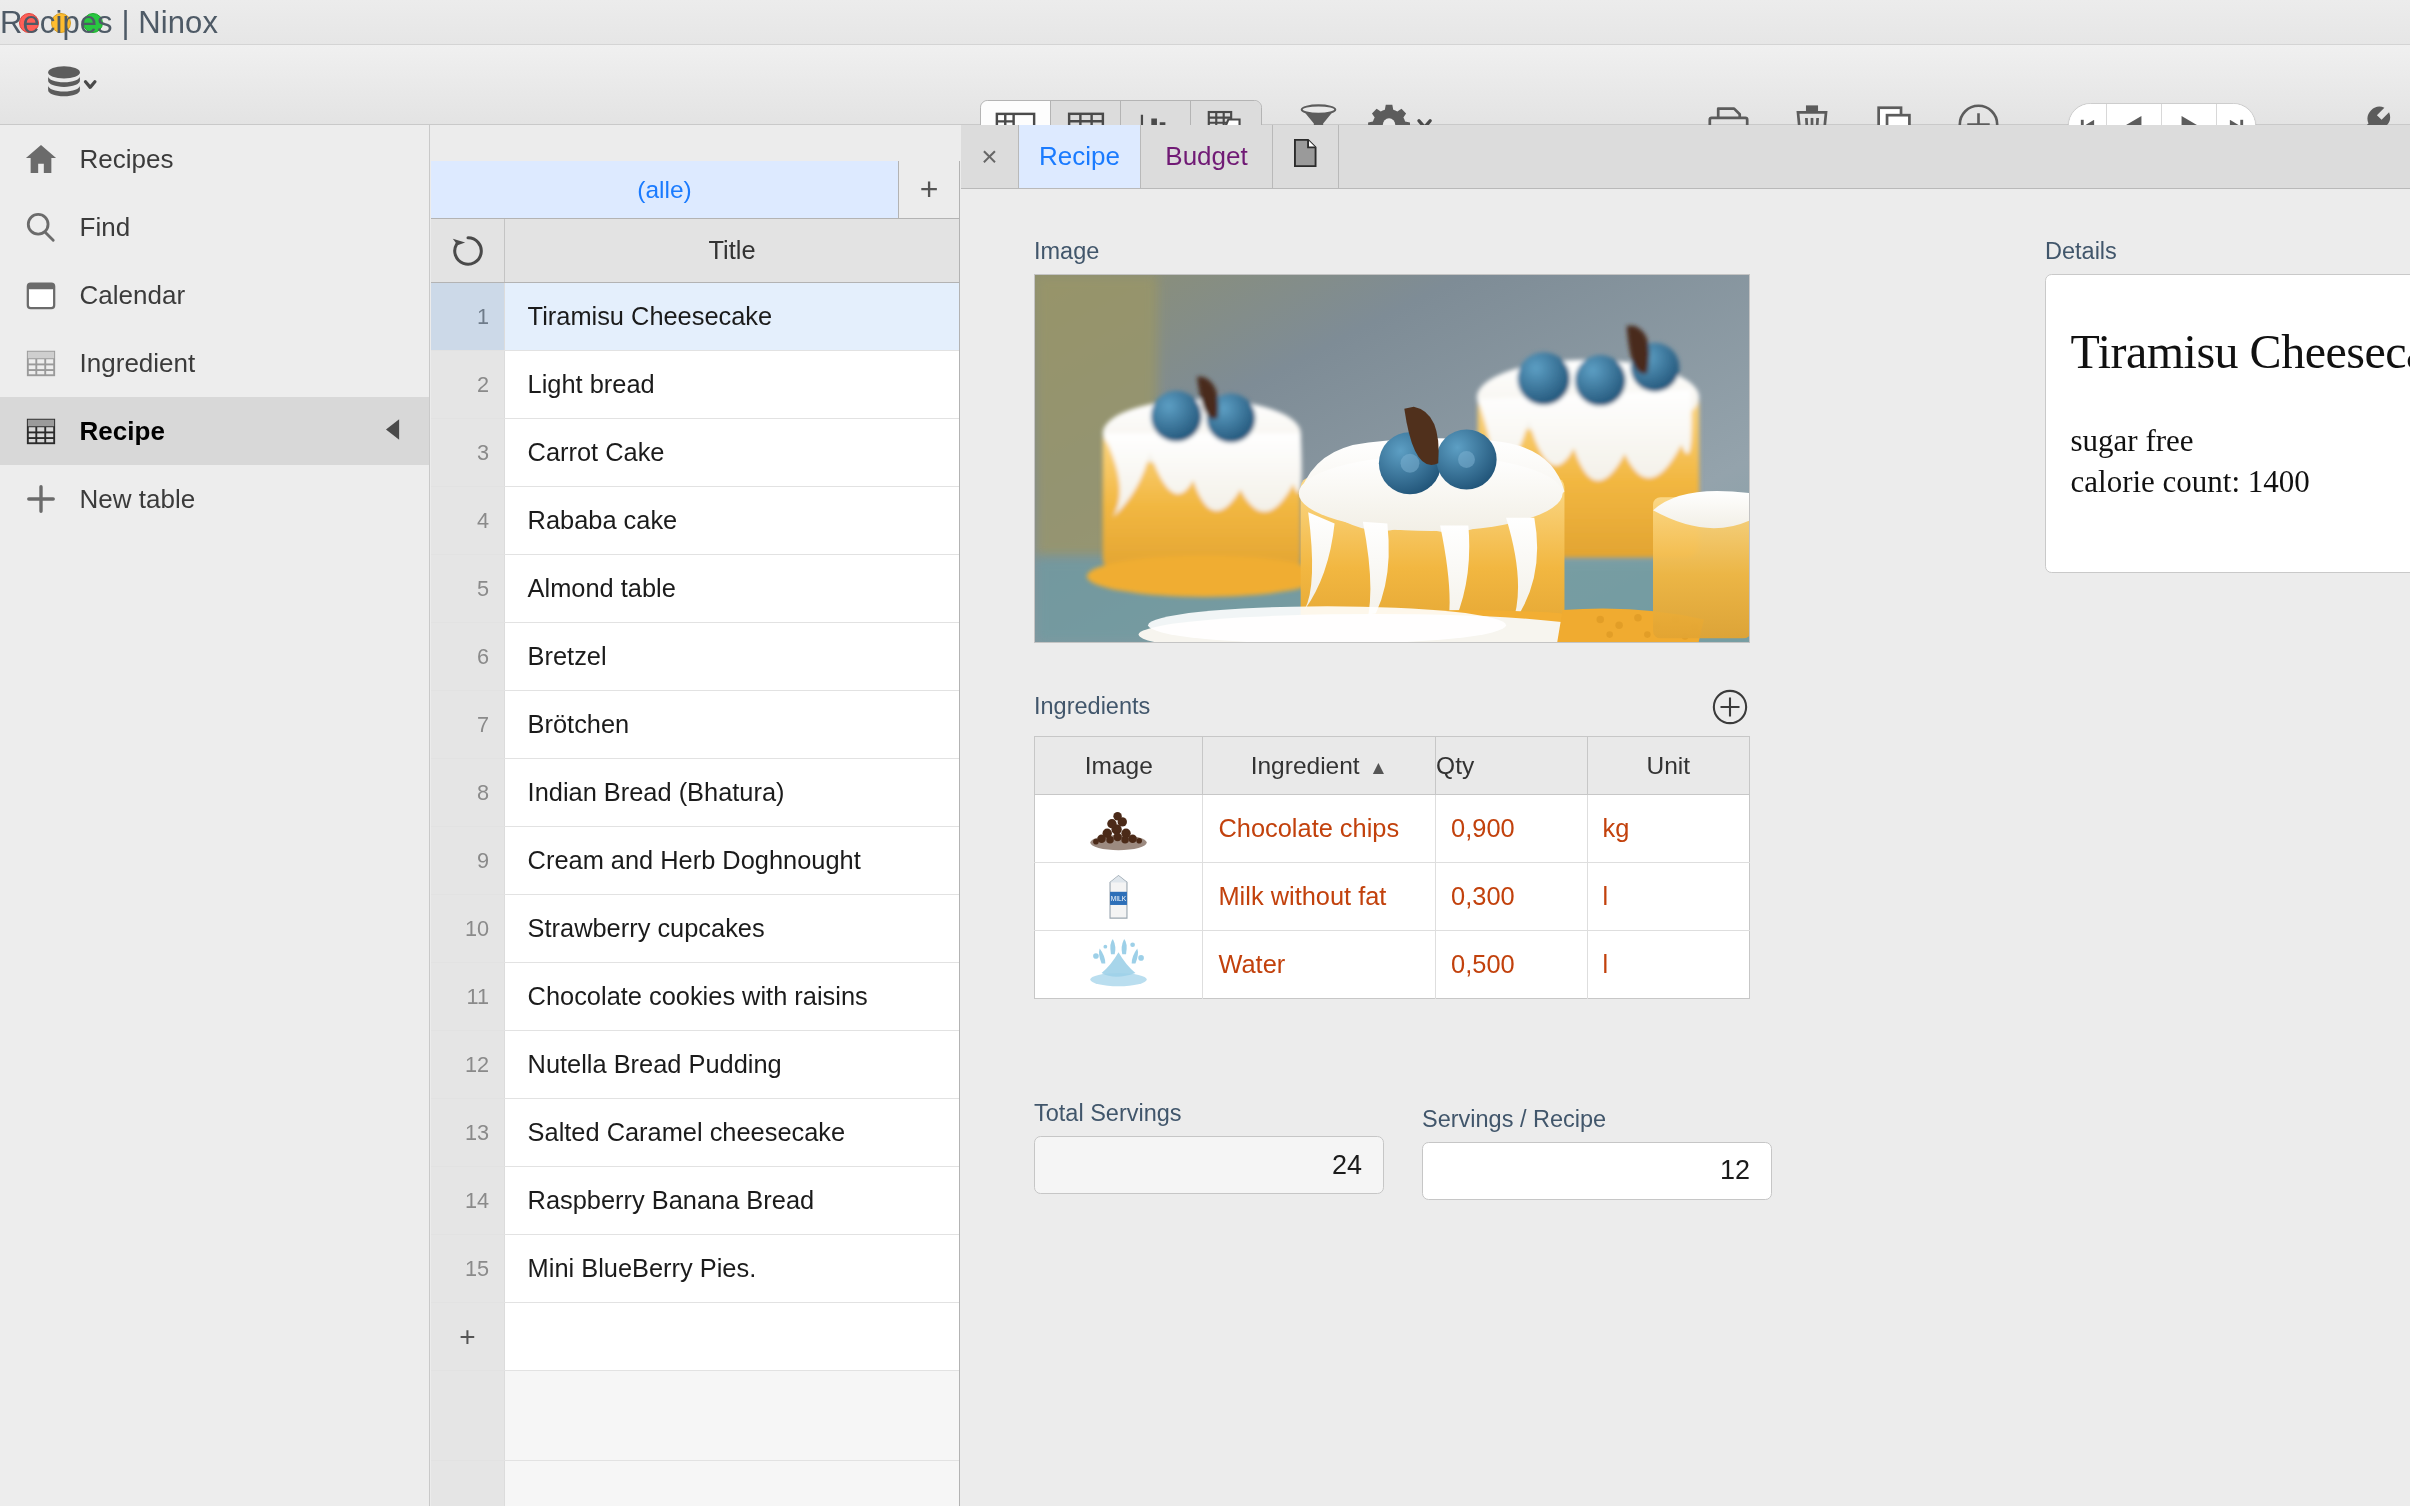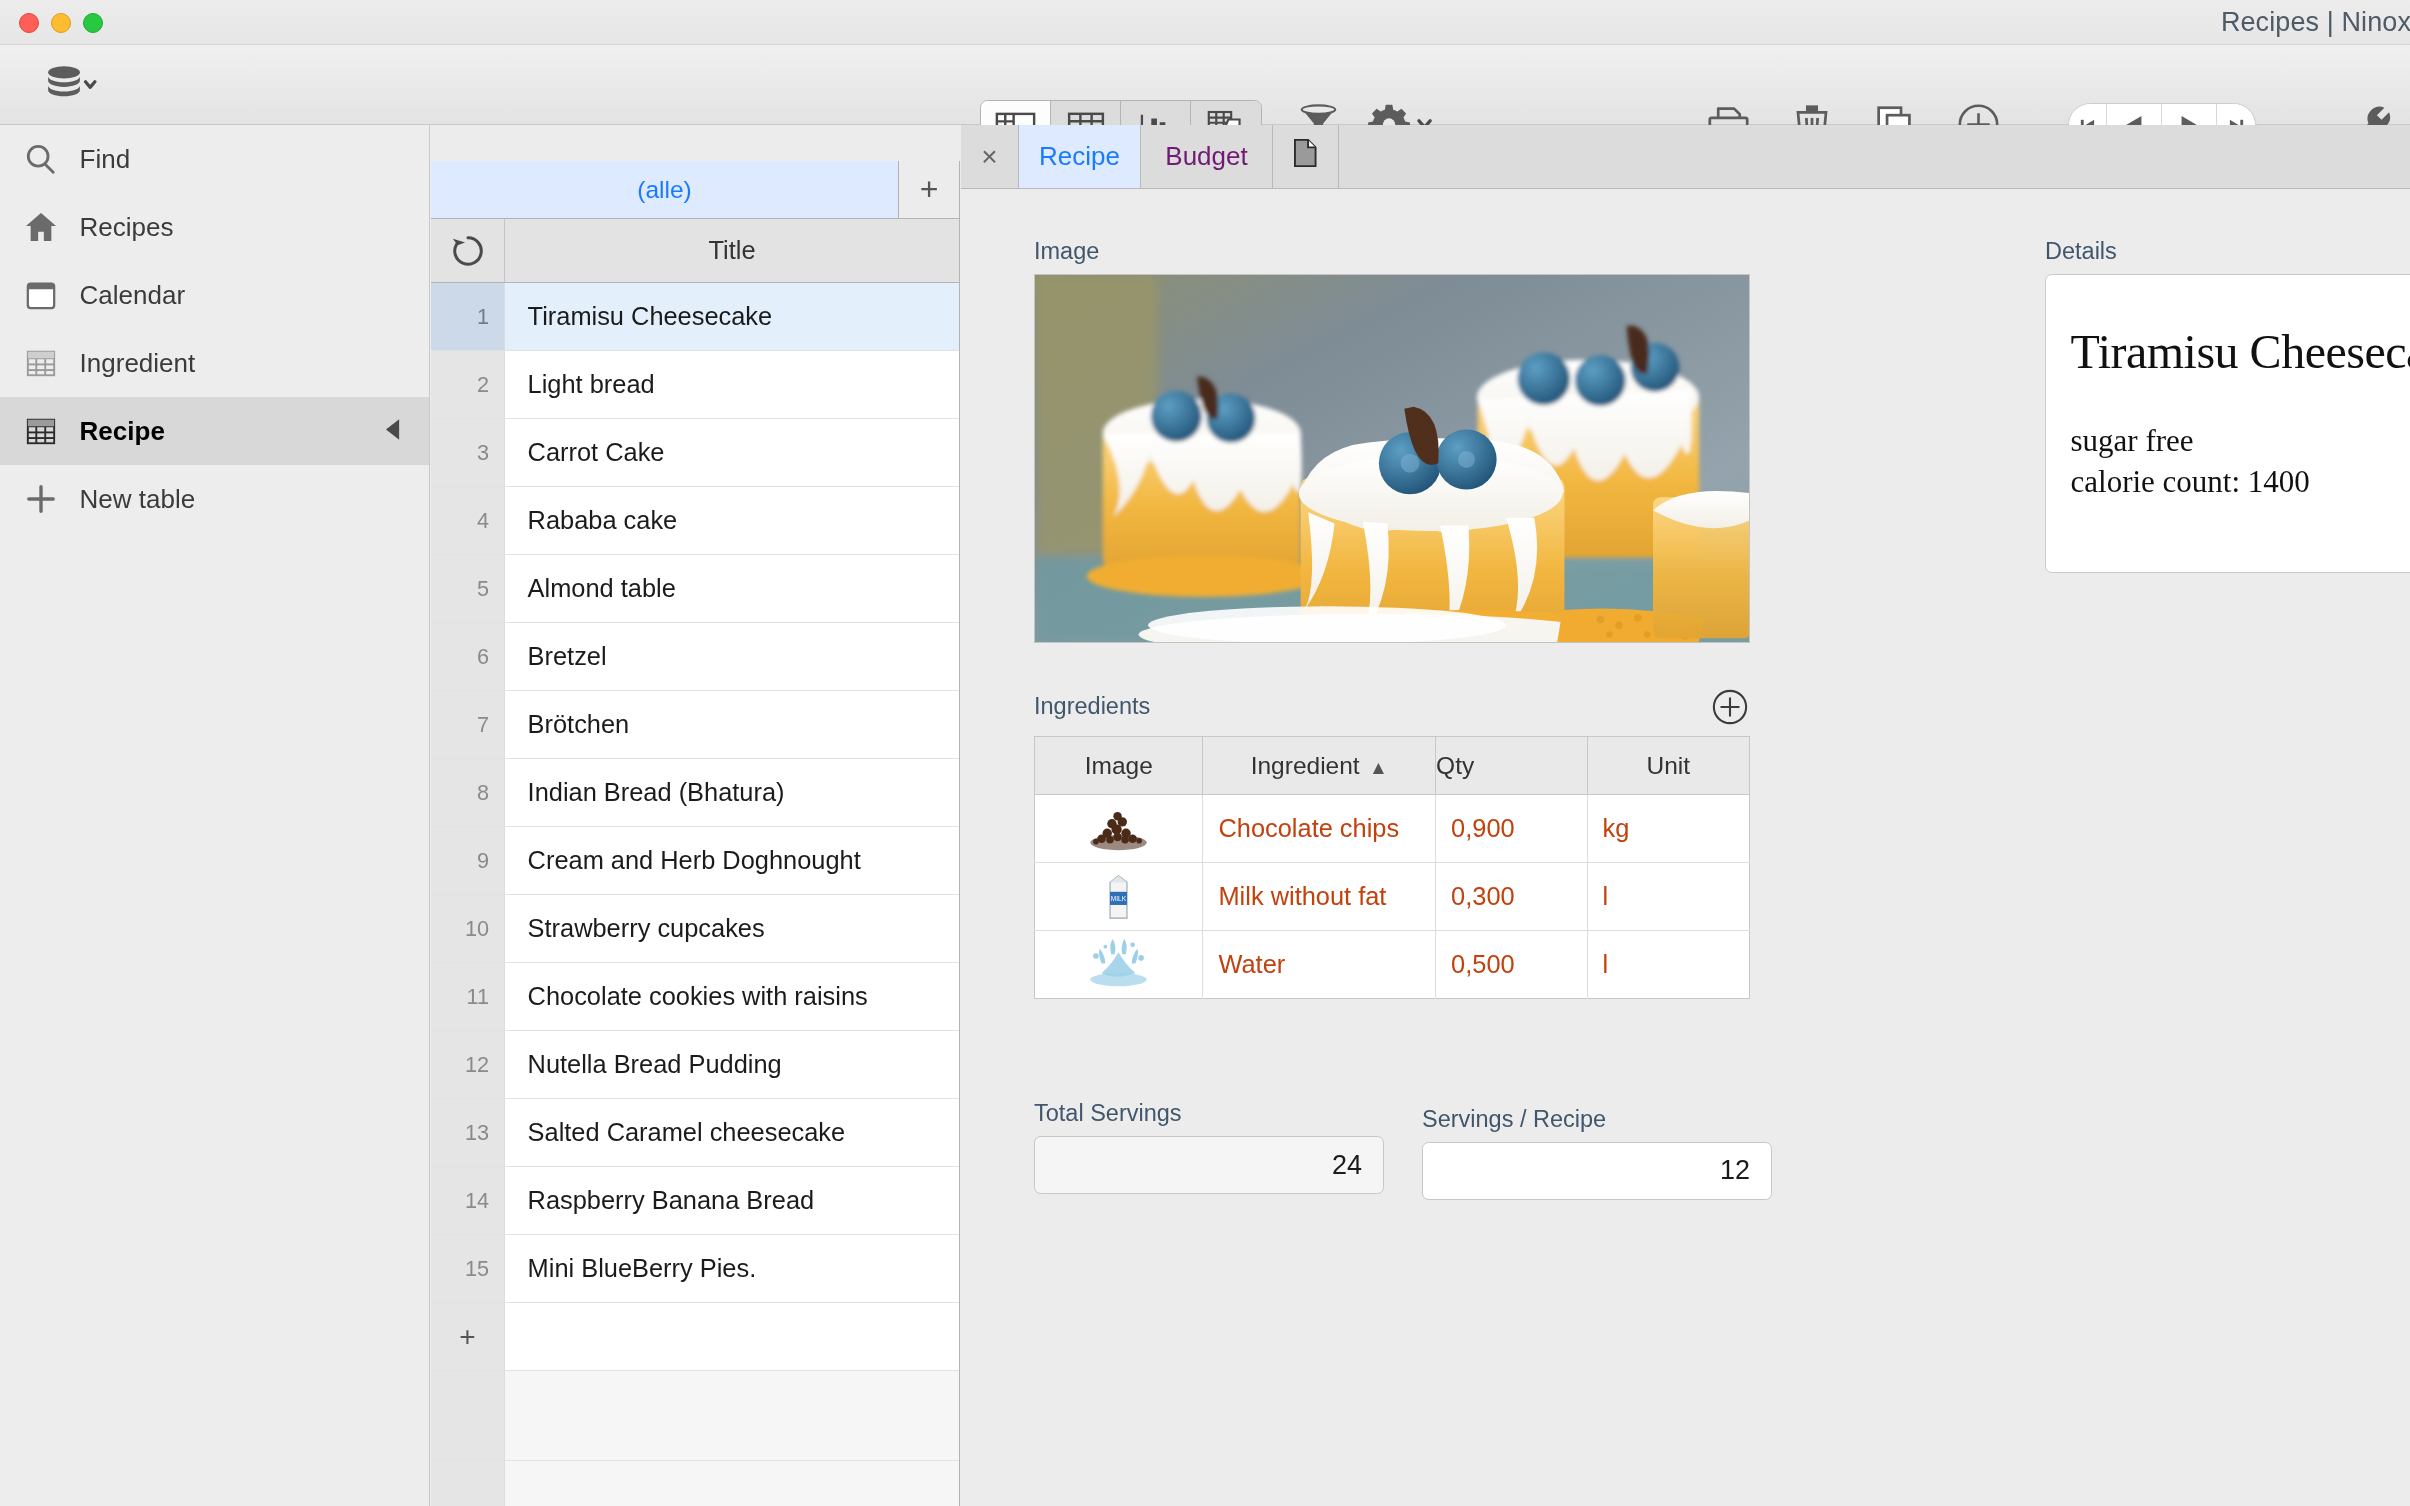--- a/index.html
+++ b/index.html
@@ -17,22 +17,22 @@
     background: linear-gradient(to bottom, #ececec 0%, #e6e6e6 100%);
     border-bottom: 0.9px solid #d4d4d4;
   }
   .traffic { position: absolute; top: 13px; left: 19px; display: flex; gap: 12.2px; }
   .tl-dot { width: 20px; height: 20px; border-radius: 50%; }
   .tl-red { background: #ff5f57; border: 0.9px solid #e0443e; }
   .tl-yellow { background: #febc2e; border: 0.9px solid #d79d20; }
   .tl-green { background: #28c840; border: 0.9px solid #1dab2c; }
   .win-title {
     position: absolute; left: 0; top: 0; width: 2411px; height: 45px;
-    line-height: 45px; text-align: right;
-    font-size: 27px; color: #4e5a66; letter-spacing: 0.1px;
+    line-height: 45px; text-align: left;
+    font-size: 31px; color: #4e5a66; letter-spacing: 0.1px;
   }
 
   
   .toolbar {
     position: absolute; left: 0; top: 45px; width: 2411px; height: 80px;
     background: linear-gradient(to bottom, #f0f0f0 0%, #e3e3e3 100%);
     border-bottom: 0.9px solid #c9c9c9;
   }
   .tb-icon { position: absolute; display: flex; align-items: center; justify-content: center; }
   .db-btn { left: 26px; top: 19px; width: 90px; height: 43px; }
@@ -374,38 +374,38 @@
       <circle cx="11" cy="37" r="2.5" fill="#e9e9e9"></circle>
       </svg>
   </div>
 </div>
 
 <div class="sidebar">
 
   <div class="side-item">
     <span class="side-ico">
       <svg width="34" height="32" viewBox="0 0 36 34">
+          <g fill="#6b6b6b">
+        <path d="M18 2 L2 16 h5 v16 h8 v-10 h6 v10 h8 v-16 h5 z"></path>
+          </g>
+        </svg>
+    </span>
+    <span class="lbl">Recipes</span>
+  </div>
+
+  <div class="side-item">
+    <span class="side-ico">
+      <svg width="34" height="32" viewBox="0 0 36 34">
           <g fill="none" stroke="#6b6b6b" stroke-width="3" stroke-linecap="round">
         <circle cx="15" cy="14" r="10.5"></circle>
             <line x1="23" y1="23" x2="31" y2="31"></line>
           </g>
         </svg>
     </span>
     <span class="lbl">Find</span>
-  </div>
-
-  <div class="side-item">
-    <span class="side-ico">
-      <svg width="34" height="32" viewBox="0 0 36 34">
-          <g fill="#6b6b6b">
-        <path d="M18 2 L2 16 h5 v16 h8 v-10 h6 v10 h8 v-16 h5 z"></path>
-          </g>
-        </svg>
-    </span>
-    <span class="lbl">Recipes</span>
   </div>
 
   <div class="side-item">
     <span class="side-ico">
       <svg width="32" height="32" viewBox="0 0 34 34">
         <rect x="3" y="5" width="28" height="26" rx="3" fill="#fff" stroke="#6b6b6b" stroke-width="2.4"></rect>
         <rect x="3" y="5" width="28" height="6" rx="2" fill="#6b6b6b"></rect>
         </svg>
     </span>
     <span class="lbl">Calendar</span>

